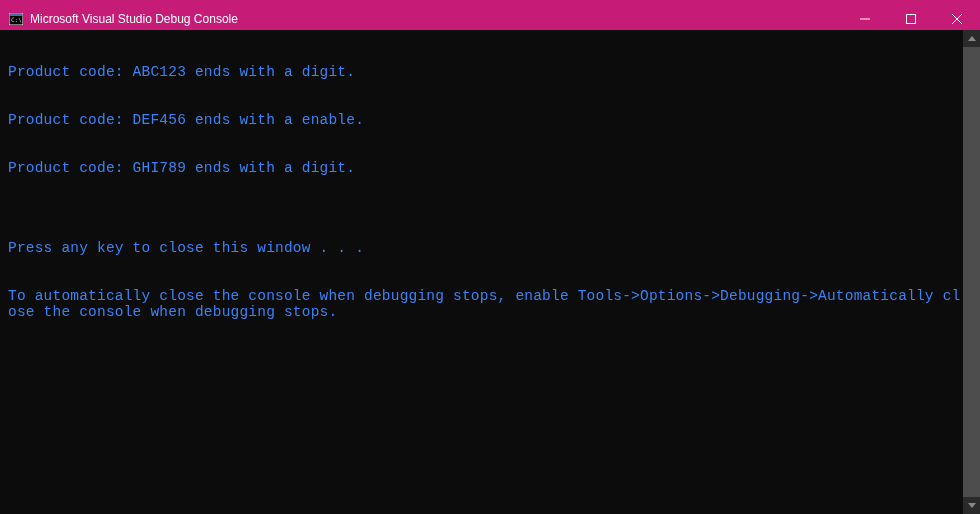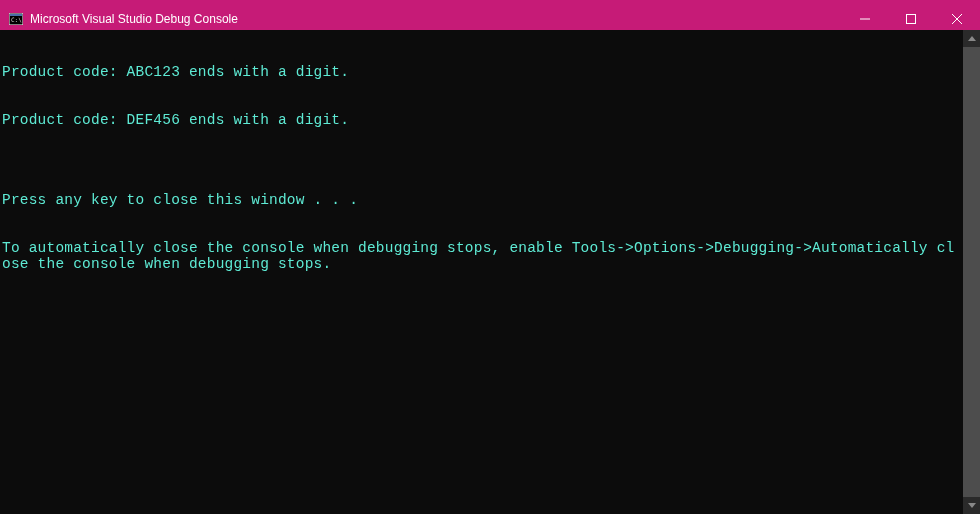--- a/index.html
+++ b/index.html
@@ -59,24 +59,24 @@
       width: 10px;
       height: 10px;
     }
     .console-body {
       position: absolute;
       top: 30px;
       left: 0;
       right: 17px;
       bottom: 0;
       background: #0c0c0c;
-      color: #5eead4;
+      color: #3b82f6;
       font-size: 14.5px;
       line-height: 16px;
-      padding: 2px 0 0 2px;
+      padding: 2px 0 0 8px;
       white-space: pre-wrap;
       word-break: break-all;
       letter-spacing: 0.2px;
     }
     .console-line {
       white-space: pre-wrap;
     }
     .scrollbar {
       position: absolute;
       top: 30px;
@@ -138,21 +138,22 @@
       <svg viewBox="0 0 10 10">
           <line x1="0" y1="0" x2="10" y2="10" stroke="#fff" stroke-width="1"></line>
           <line x1="10" y1="0" x2="0" y2="10" stroke="#fff" stroke-width="1"></line>
         </svg>
     </div>
   </div>
 </div>
 
 <div class="console-body">
   <div class="console-line">Product code: ABC123 ends with a digit.</div>
-  <div class="console-line">Product code: DEF456 ends with a digit.</div>
+  <div class="console-line">Product code: DEF456 ends with a enable.</div>
+  <div class="console-line">Product code: GHI789 ends with a digit.</div>
   <div class="console-line"></div>
   <div class="console-line">Press any key to close this window . . .</div>
   <div class="console-line">To automatically close the console when debugging stops, enable Tools-&gt;Options-&gt;Debugging-&gt;Automatically close the console when debugging stops.</div>
 </div>
 
 <div class="scrollbar">
   <div class="scroll-arrow">
     <svg width="8" height="5" viewBox="0 0 8 5">
         <polygon points="4,0 8,5 0,5" fill="#888"></polygon>
       </svg>

